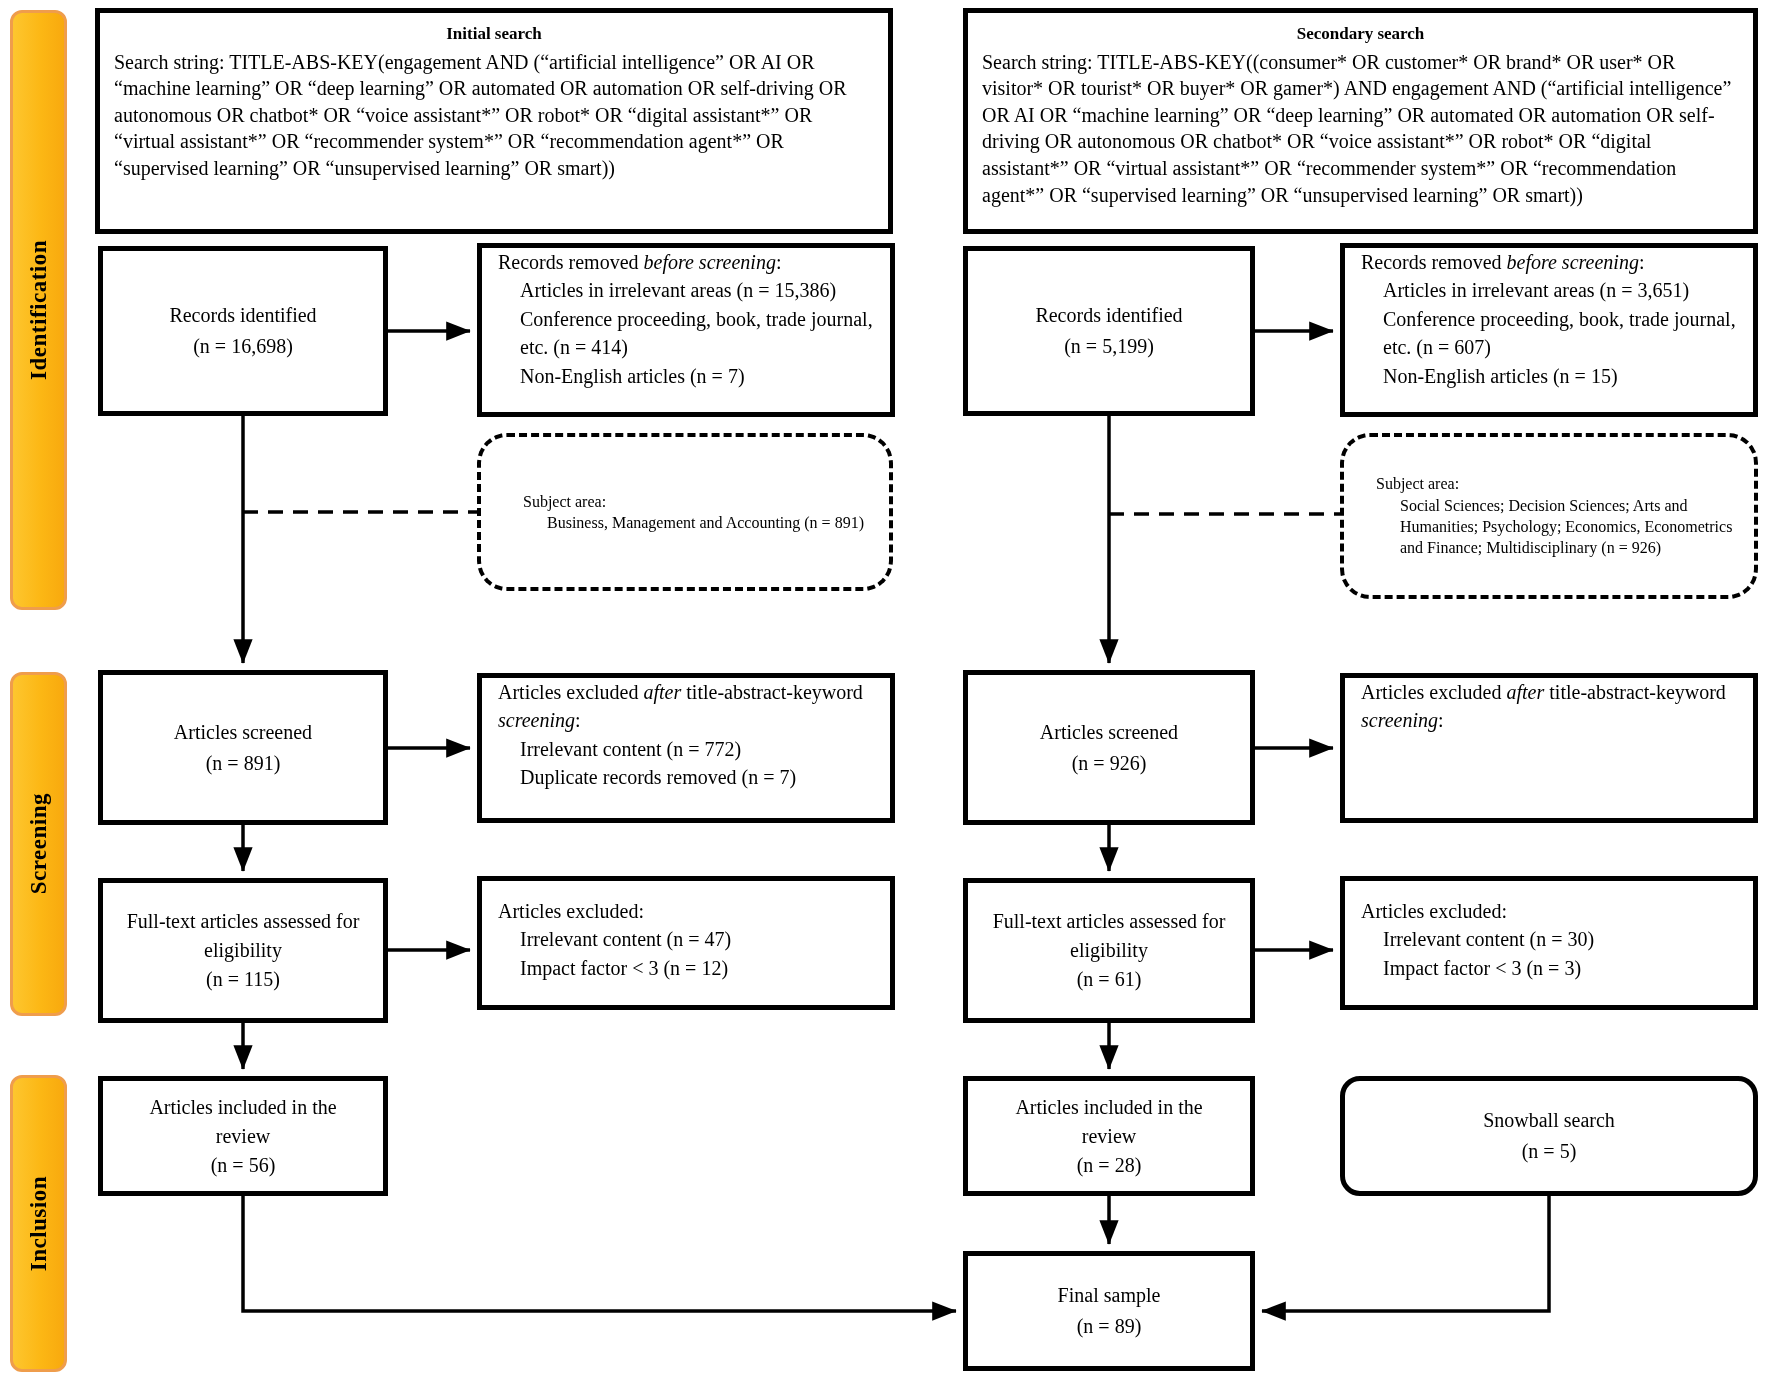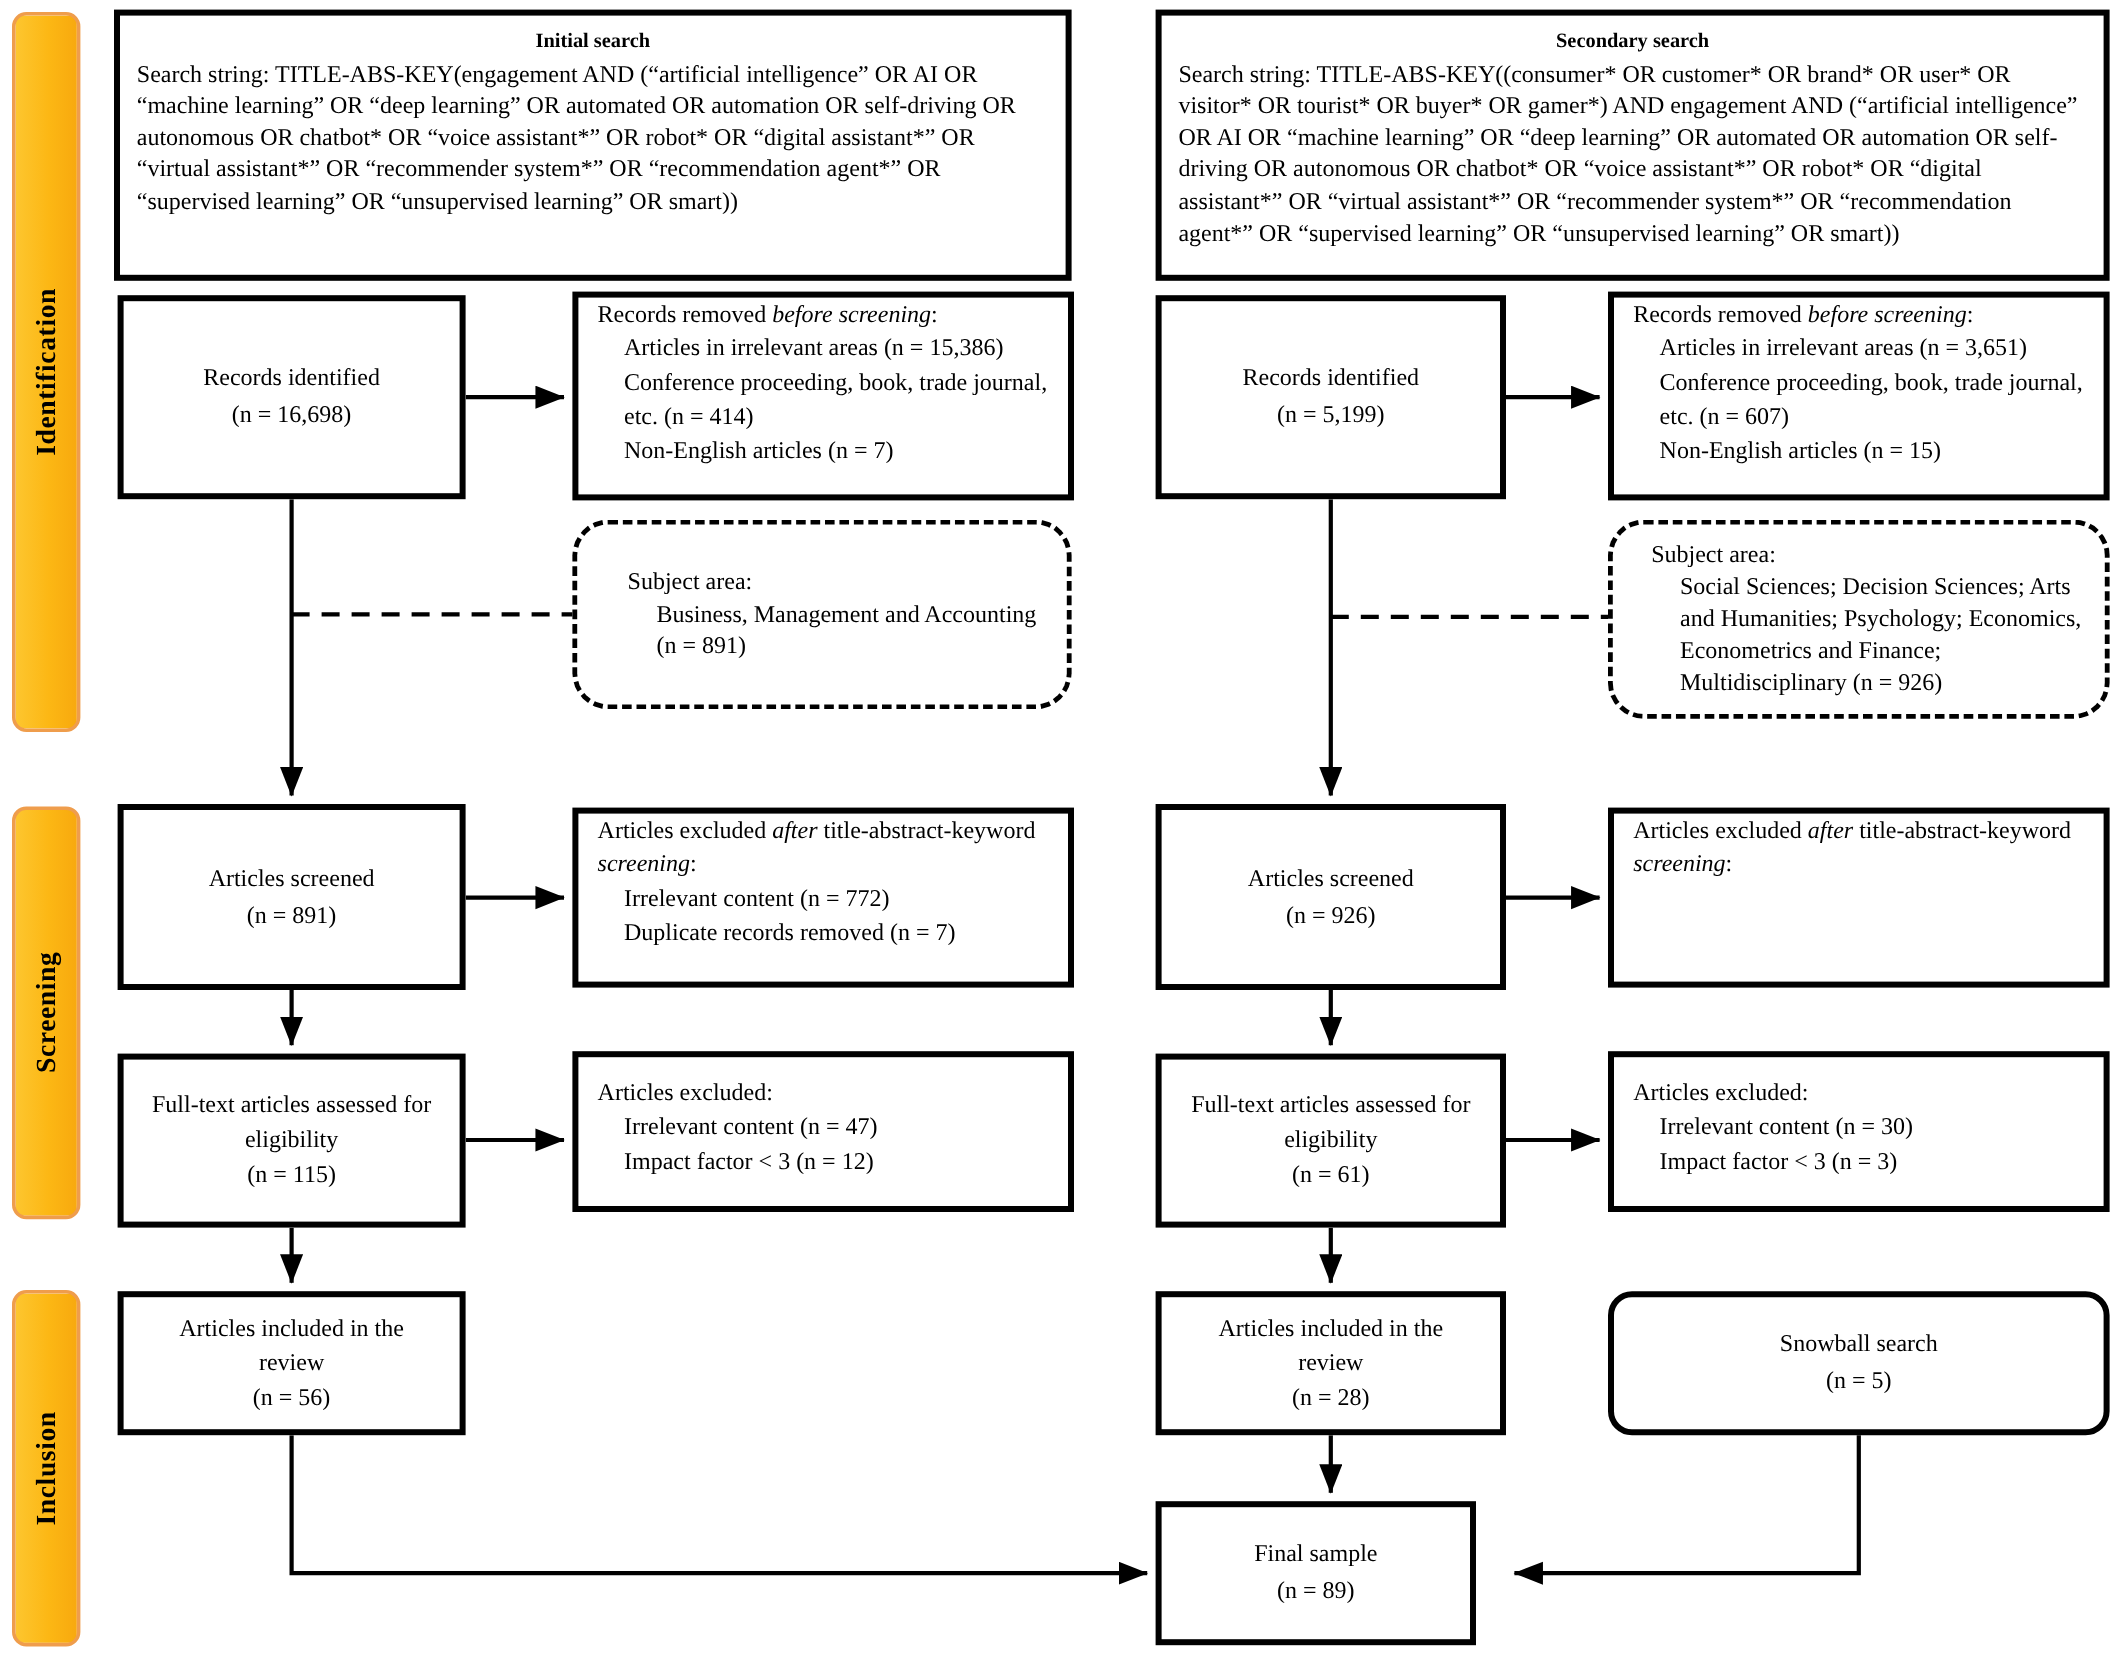--- a/index.html
+++ b/index.html
@@ -27,21 +27,21 @@
   }
   .center{
     display:flex;flex-direction:column;align-items:center;justify-content:center;
     text-align:center;line-height:1.55;padding:6px 20px;
   }
   .leftbox{padding:0 16px 8px 16px;line-height:1.42;}
   .leftbox .hdr{padding-left:0;}
   .leftbox .items div{padding-left:22px;}
   .dashedbox{
     position:absolute;box-sizing:border-box;background:#fff;
-    border:4px dashed #000;border-radius:30px;font-size:20px;line-height:1.34;
+    border:4px dashed #000;border-radius:30px;font-size:16px;line-height:1.34;
     display:flex;flex-direction:column;justify-content:center;
     padding:10px 14px 10px 42px;
   }
   .dashedbox .items div{padding-left:24px;}
   .searchbox{padding:8px 14px;line-height:1.33;}
   .search-title{text-align:center;font-weight:bold;font-size:17px;margin:2px 0 3px 0;}
   .arrows{position:absolute;left:0;top:0;width:1765px;height:1381px;pointer-events:none;}
 </style>
 </head>
 <body>
@@ -195,18 +195,18 @@
   <div class="box center" style="left:963px;top:1076px;width:292px;height:120px;line-height:1.45;">
     <div>Articles included in the review</div>
     <div>(n = 28)</div>
   </div>
 
   <div class="box center" style="left:1340px;top:1076px;width:418px;height:120px;border-radius:20px;">
     <div>Snowball search</div>
     <div>(n = 5)</div>
   </div>
 
-  <div class="box center" style="left:963px;top:1251px;width:267px;height:120px;">
+  <div class="box center" style="left:963px;top:1251px;width:292px;height:120px;">
     <div>Final sample</div>
     <div>(n = 89)</div>
   </div>
 
 </div>
 
 </body></html>

